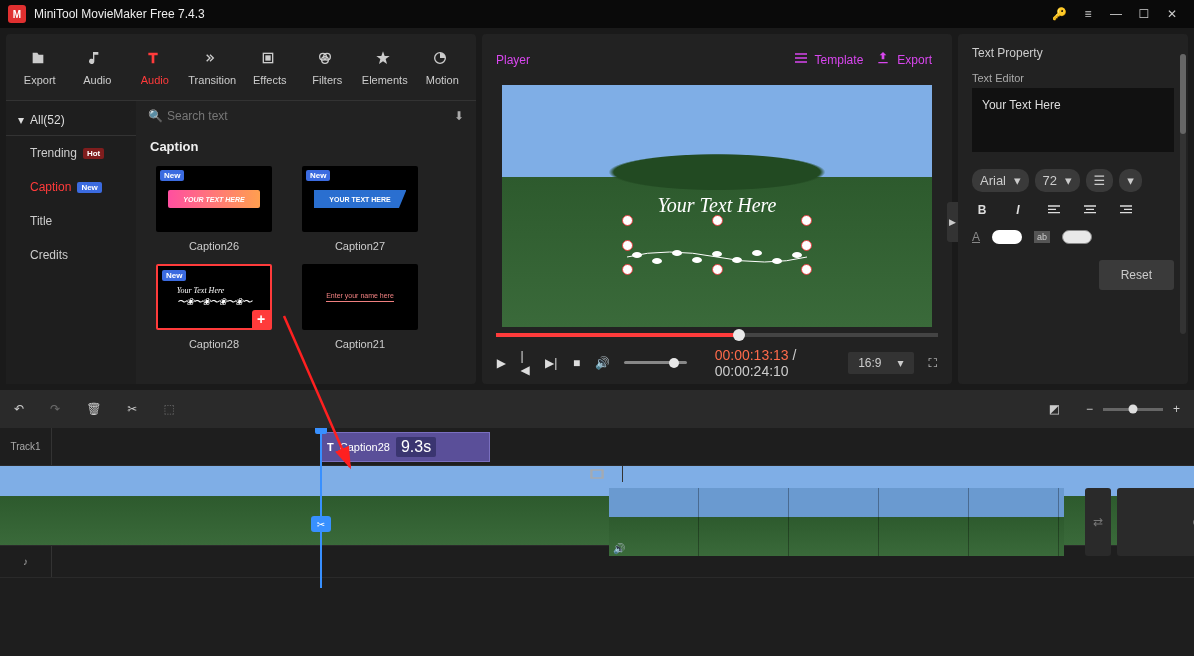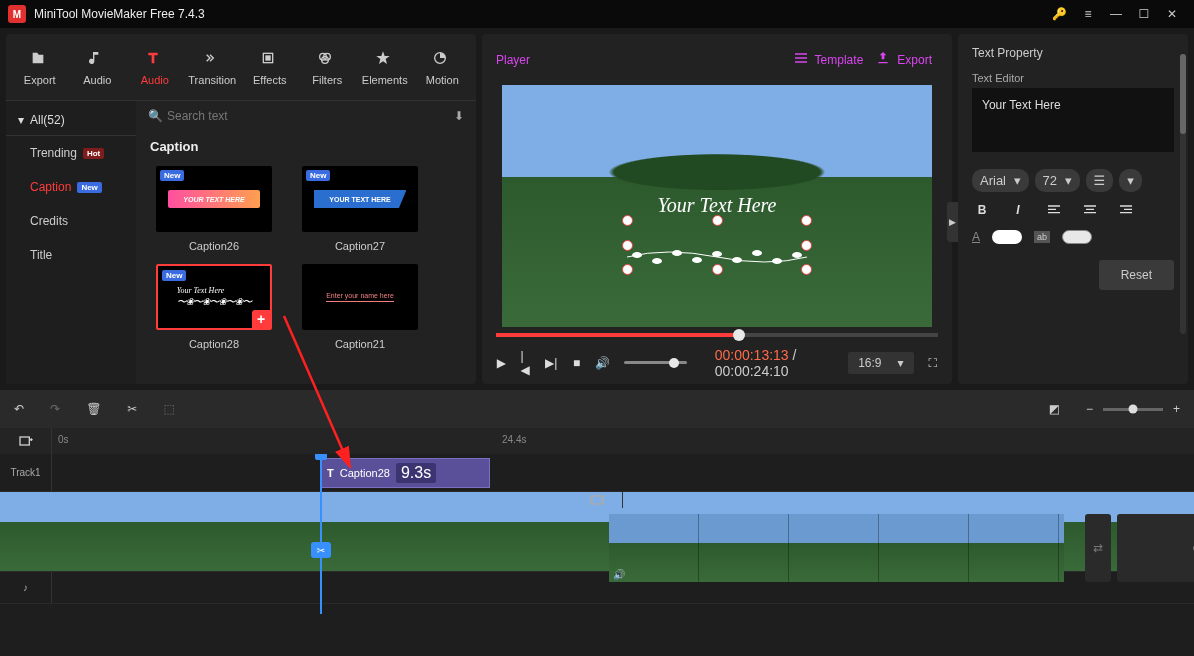--- a/index.html
+++ b/index.html
@@ -194,24 +194,24 @@
       <div id="cat-list">
                 <div class="cat-item">
                   <span>Trending</span>
                   <span class="badge hot">Hot</span>
                 </div>
                 <div class="cat-item active">
                   <span>Caption</span>
                   <span class="badge new">New</span>
                 </div>
                 <div class="cat-item">
+                  <span>Title</span>
+                </div>
+                <div class="cat-item">
                   <span>Credits</span>
-                </div>
-                <div class="cat-item">
-                  <span>Title</span>
                 </div>
               </div>
      </div>
      <div class="gallery">
       <div class="ghdr">
        <div class="srch">
         <span>🔍</span>
         <span style="color:#777">Search text</span>
        </div>
        <div class="spacer"></div>
@@ -404,32 +404,20 @@
     <div class="spacer"></div>
     <div class="ic">◩</div>
     <div class="zoom">
      <div class="ic">−</div>
      <div class="zt">
               <div class="zk"></div>
             </div>
      <div class="ic">+</div>
     </div>
    </div>
-   <div class="ruler">
-    <div class="rside">
-     <svg class="iconsvg" viewBox="0 0 24 24">
-              <rect x="3" y="6" width="14" height="12" fill="none" stroke="currentColor" stroke-width="2"></rect>
-              <path d="M18 10h4M20 8v4" stroke="currentColor" stroke-width="2"></path>
-            </svg>
-    </div>
-    <div class="rmain" id="ruler-main">
-            <span class="tick" style="left: 6px;">0s</span>
-            <span class="tick" style="left: 450px;">24.4s</span>
-          </div>
-   </div>
    <div class="tracks" id="tracks-area">
     <div class="track">
      <div class="tside">Track1</div>
      <div class="tmain" id="text-track-main">
               <div class="text-clip" style="left: 268px; width: 170px;">
                 <span><b>T</b></span>
                 <span>Caption28</span>
                 <span class="dur">9.3s</span>
               </div>
             </div>

